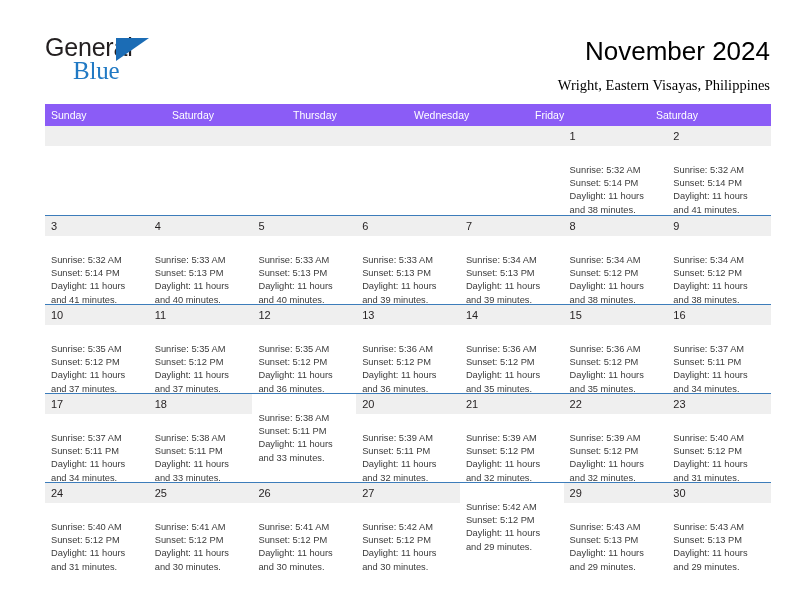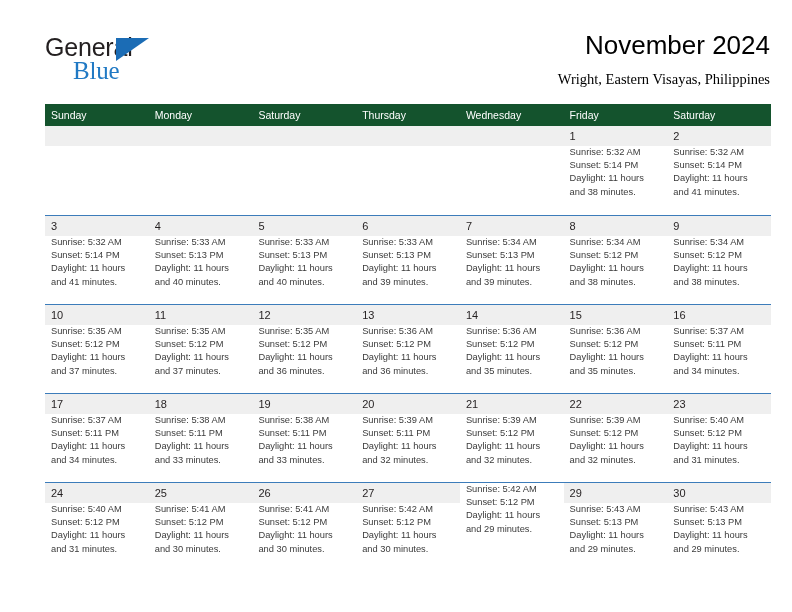--- a/index.html
+++ b/index.html
@@ -61,21 +61,21 @@
     top: 5px;
     width: 0;
     height: 0;
     border-left: 33px solid #1b6cb5;
     border-bottom: 23px solid transparent;
   }
 
   .title-block {
     position: absolute;
     right: 34px;
-    top: 29px;
+    top: 35px;
     text-align: right;
   }
   .cal-title {
     font-size: 26px;
     line-height: 32px;
     color: #000000;
     font-weight: normal;
     margin: 0;
     font-family: "Liberation Sans", sans-serif;
   }
@@ -89,21 +89,21 @@
 
   
   .calendar {
     position: absolute;
     left: 33px;
     top: 104px;
     width: 726px;
   }
   .weekday-row {
     display: flex;
-    background: #14532d;
+    background: #8b5cf6;
     height: 22px;
   }
   .weekday-cell {
     flex: 1 1 0;
     color: #ffffff;
     font-size: 10.5px;
     line-height: 22px;
     padding-left: 6px;
     box-sizing: border-box;
     white-space: nowrap;
@@ -132,21 +132,21 @@
   .day-num {
     font-size: 11px;
     line-height: 20px;
     padding-left: 6px;
     color: #231f20;
   }
   .day-cell.empty .day-num-band {
     background: #efefef;
   }
   .day-lines {
-    padding: 0 6px 0 6px;
+    padding: 18px 6px 0 6px;
   }
   .day-line {
     font-size: 9.3px;
     line-height: 13.2px;
     color: #3b3b3b;
     white-space: nowrap;
   }
 </style>
 </head>
 <body>
@@ -164,21 +164,20 @@
     <div class="title-block">
       <div class="cal-title">November 2024</div>
       <div class="cal-subtitle">Wright, Eastern Visayas, Philippines</div>
     </div>
 
   </div>
 
   <div class="calendar">
     <div class="weekday-row" id="weekday-row">
         <div class="weekday-cell">Sunday</div>
-        <div class="weekday-cell">Monday</div>
         <div class="weekday-cell">Saturday</div>
         <div class="weekday-cell">Thursday</div>
         <div class="weekday-cell">Wednesday</div>
         <div class="weekday-cell">Friday</div>
         <div class="weekday-cell">Saturday</div>
       </div>
     <div id="weeks-container">
         <div class="week-row first">
           <div class="day-cell empty">
             <div class="day-num-band">
@@ -408,23 +407,20 @@
               <div class="day-num">18</div>
             </div>
             <div class="day-lines">
               <div class="day-line">Sunrise: 5:38 AM</div>
               <div class="day-line">Sunset: 5:11 PM</div>
               <div class="day-line">Daylight: 11 hours</div>
               <div class="day-line">and 33 minutes.</div>
             </div>
           </div>
           <div class="day-cell">
-            <div class="day-num-band">
-              <div class="day-num">19</div>
-            </div>
             <div class="day-lines">
               <div class="day-line">Sunrise: 5:38 AM</div>
               <div class="day-line">Sunset: 5:11 PM</div>
               <div class="day-line">Daylight: 11 hours</div>
               <div class="day-line">and 33 minutes.</div>
             </div>
           </div>
           <div class="day-cell">
             <div class="day-num-band">
               <div class="day-num">20</div>

